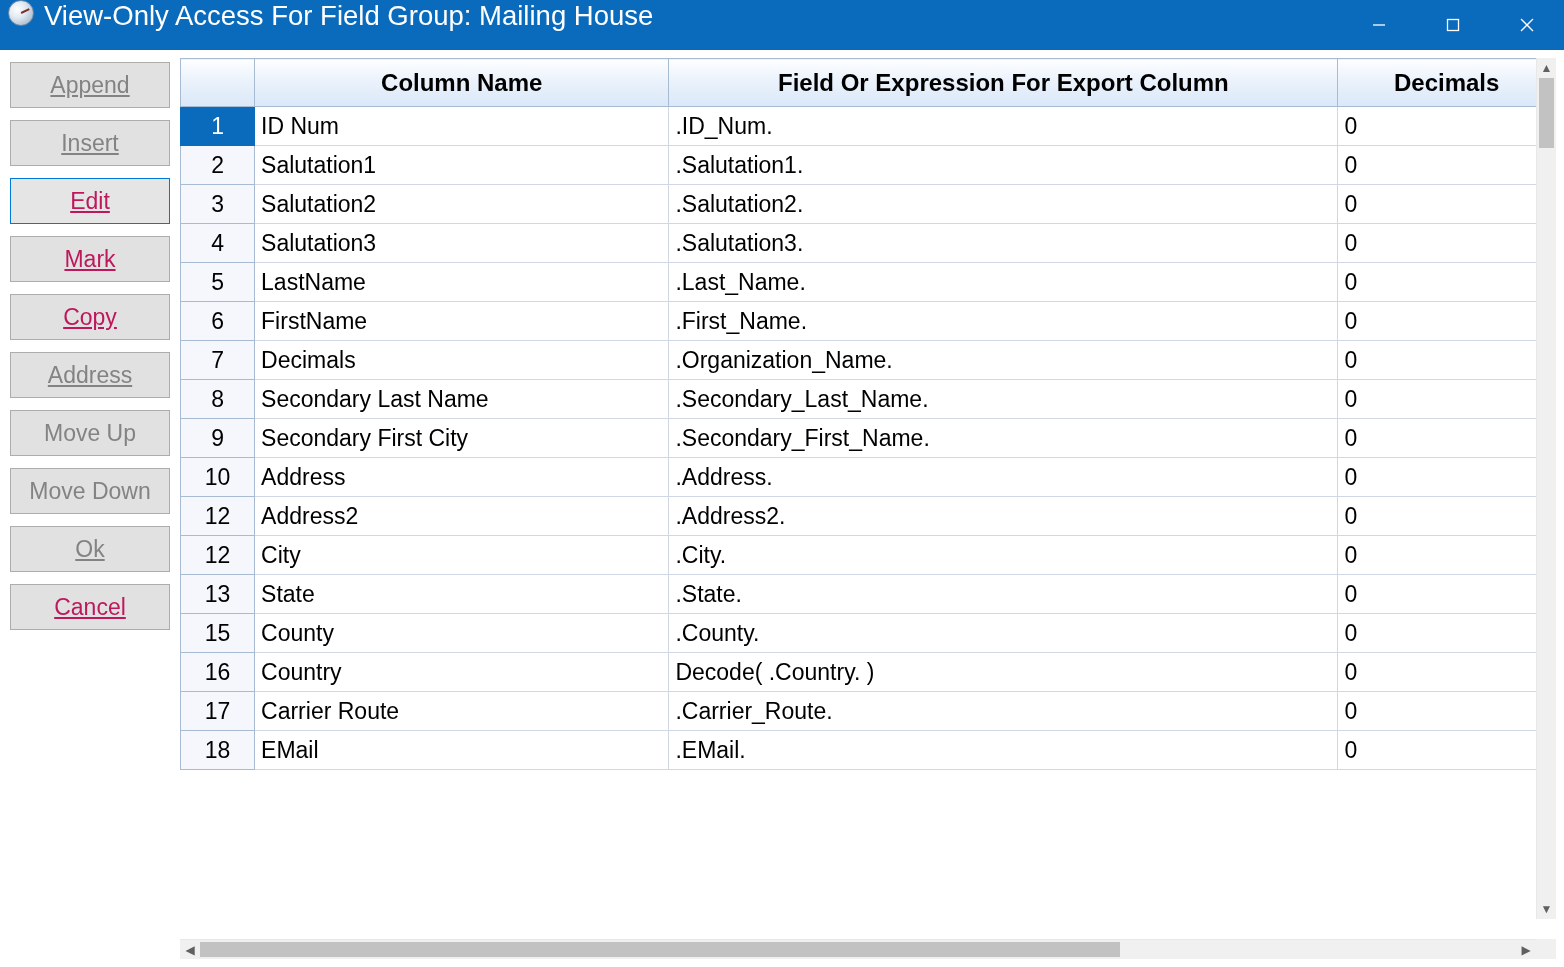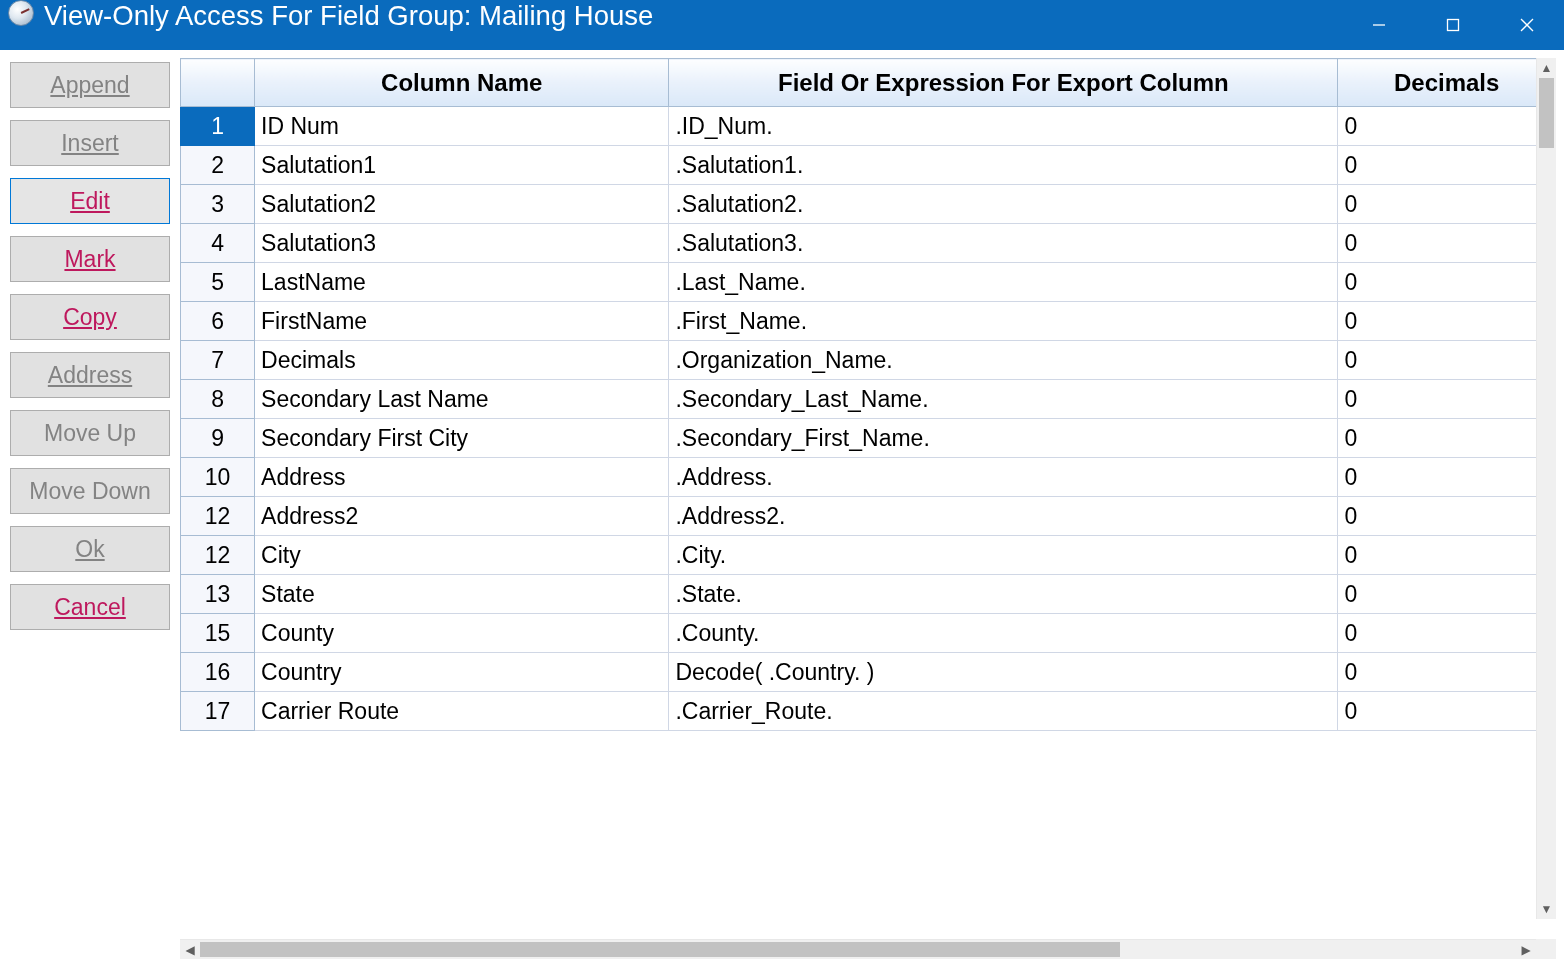--- a/index.html
+++ b/index.html
@@ -328,20 +328,26 @@
               <td>Country</td>
               <td>Decode( .Country. )</td>
               <td>0</td>
             </tr>
             <tr>
               <td class="rownum">17</td>
               <td>Carrier Route</td>
               <td>.Carrier_Route.</td>
               <td>0</td>
             </tr>
+            <tr>
+              <td class="rownum">18</td>
+              <td>EMail</td>
+              <td>.EMail.</td>
+              <td>0</td>
+            </tr>
           </tbody>
       </table>
       <div class="vscroll">
         <div class="arrow">▲</div>
         <div class="track">
             <div class="thumb"></div>
           </div>
         <div class="arrow">▼</div>
       </div>
     </div>

